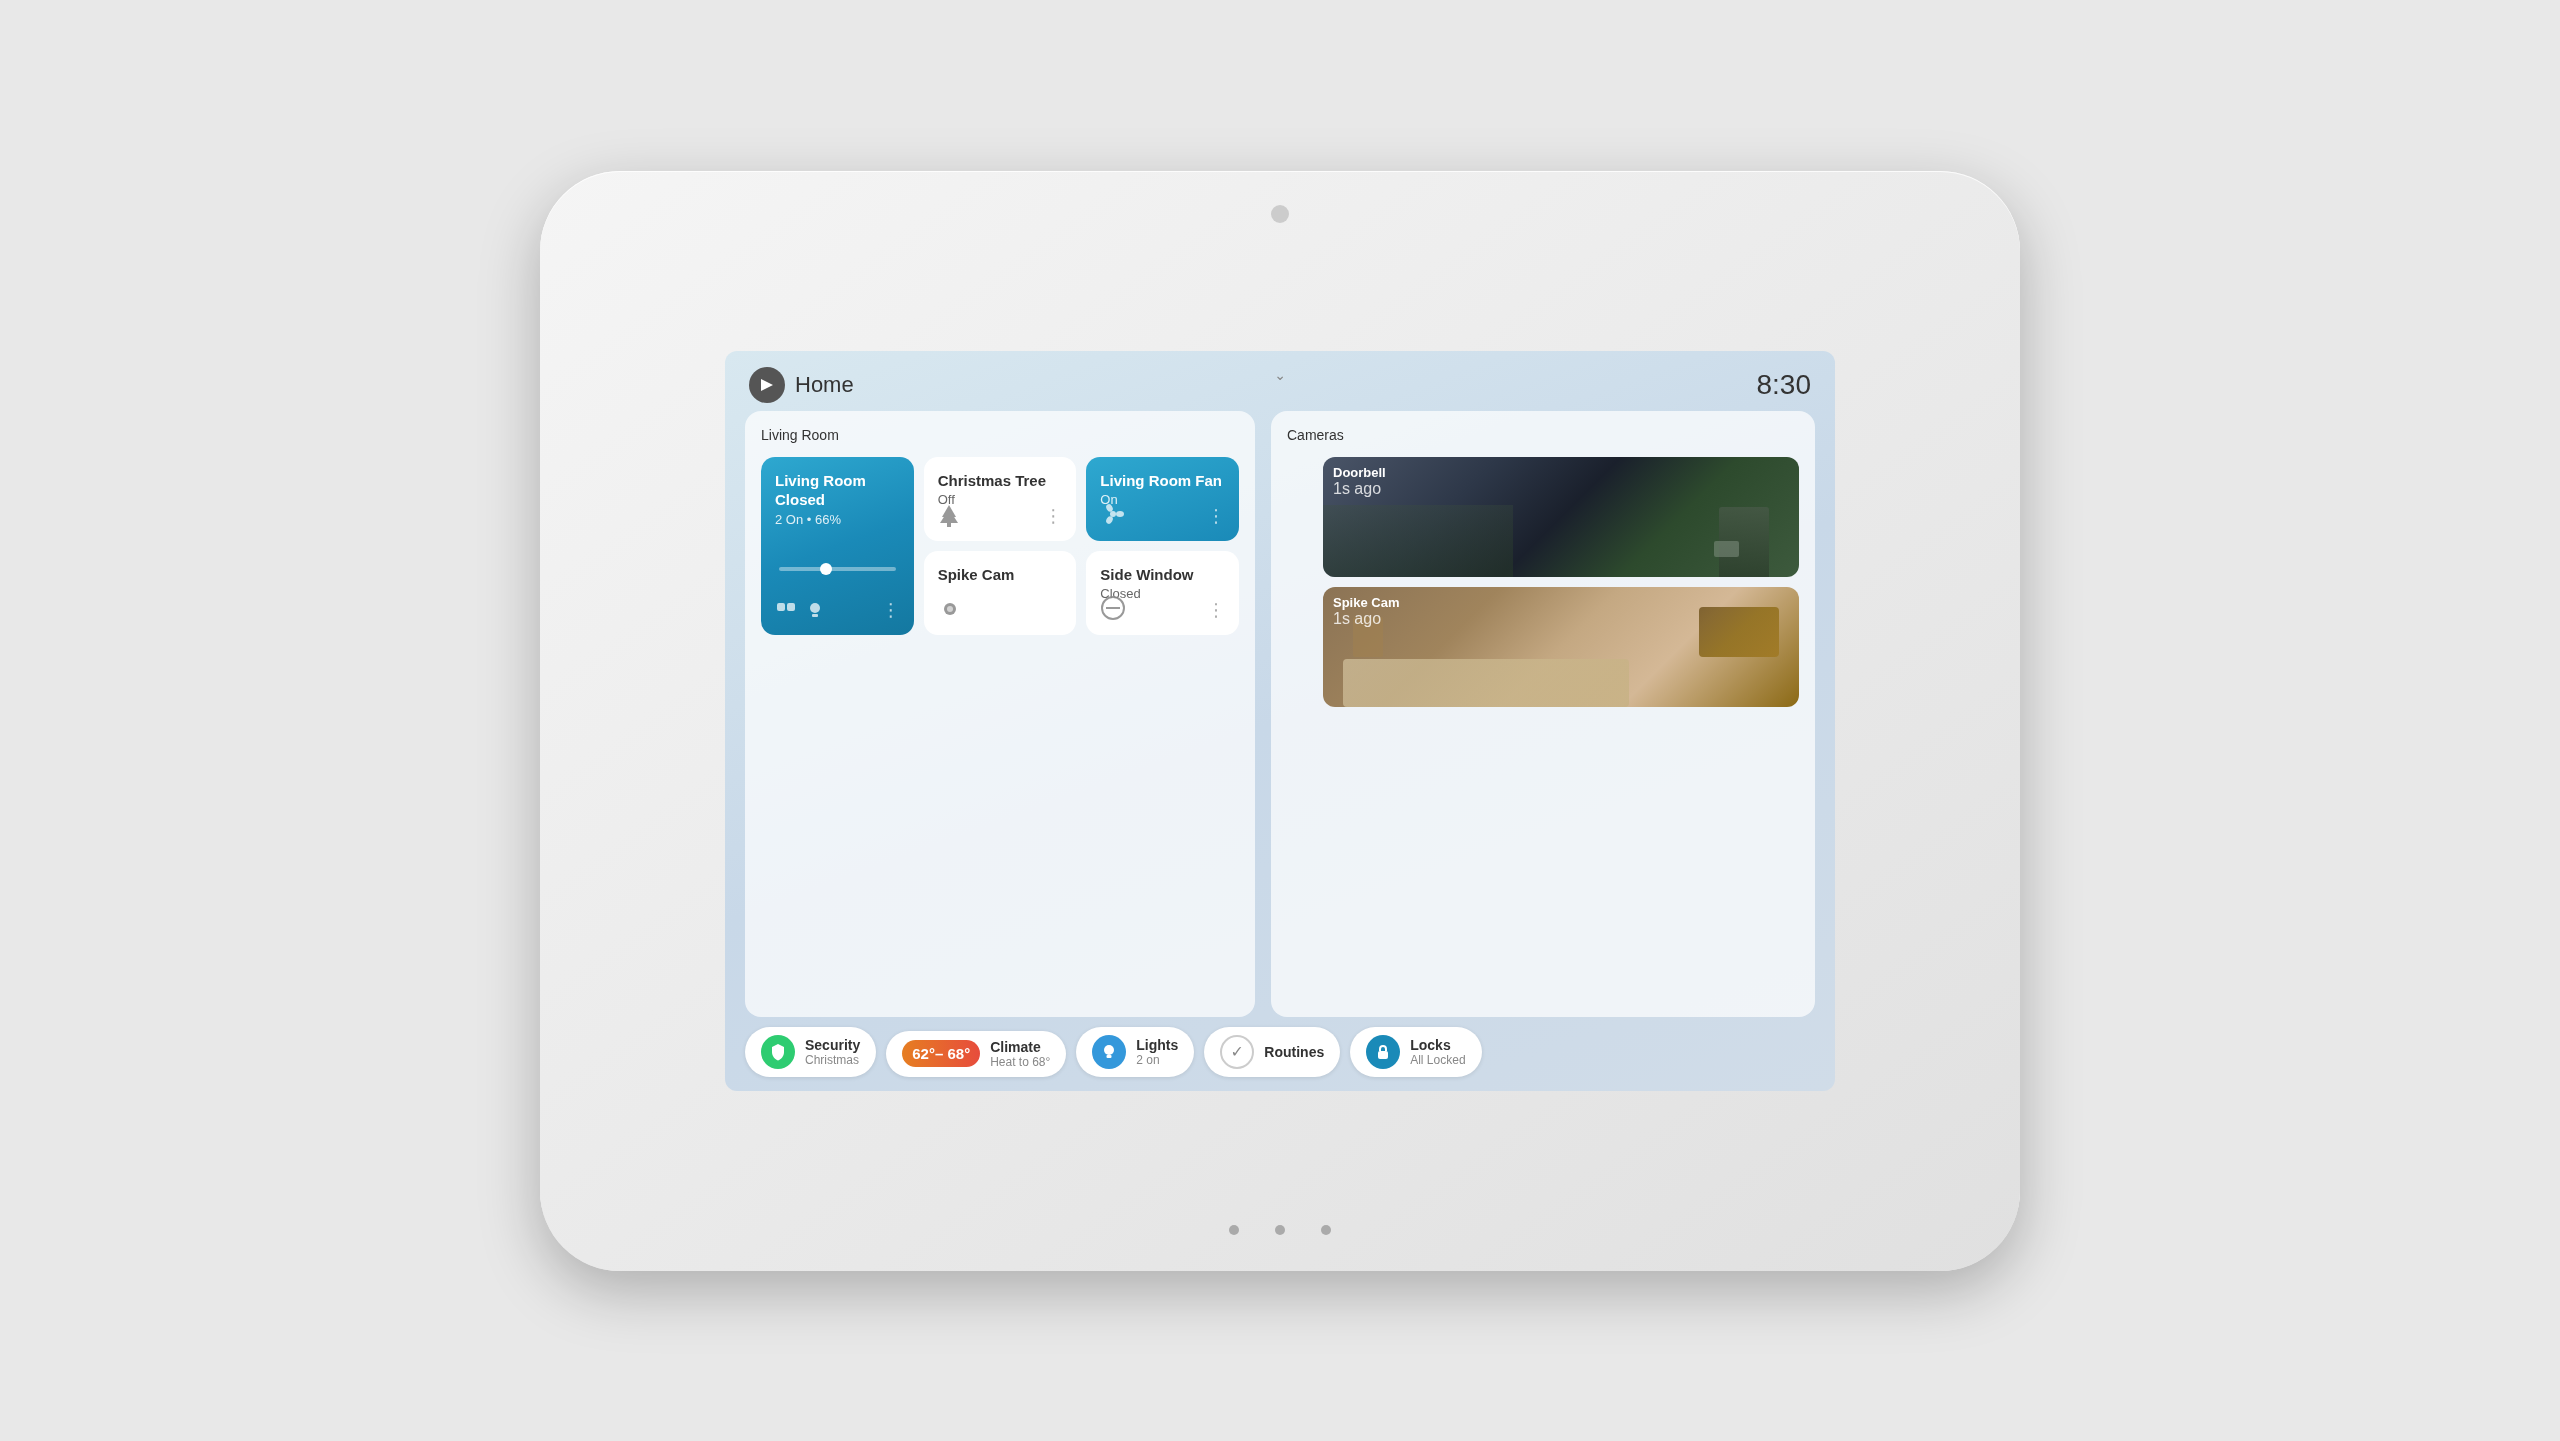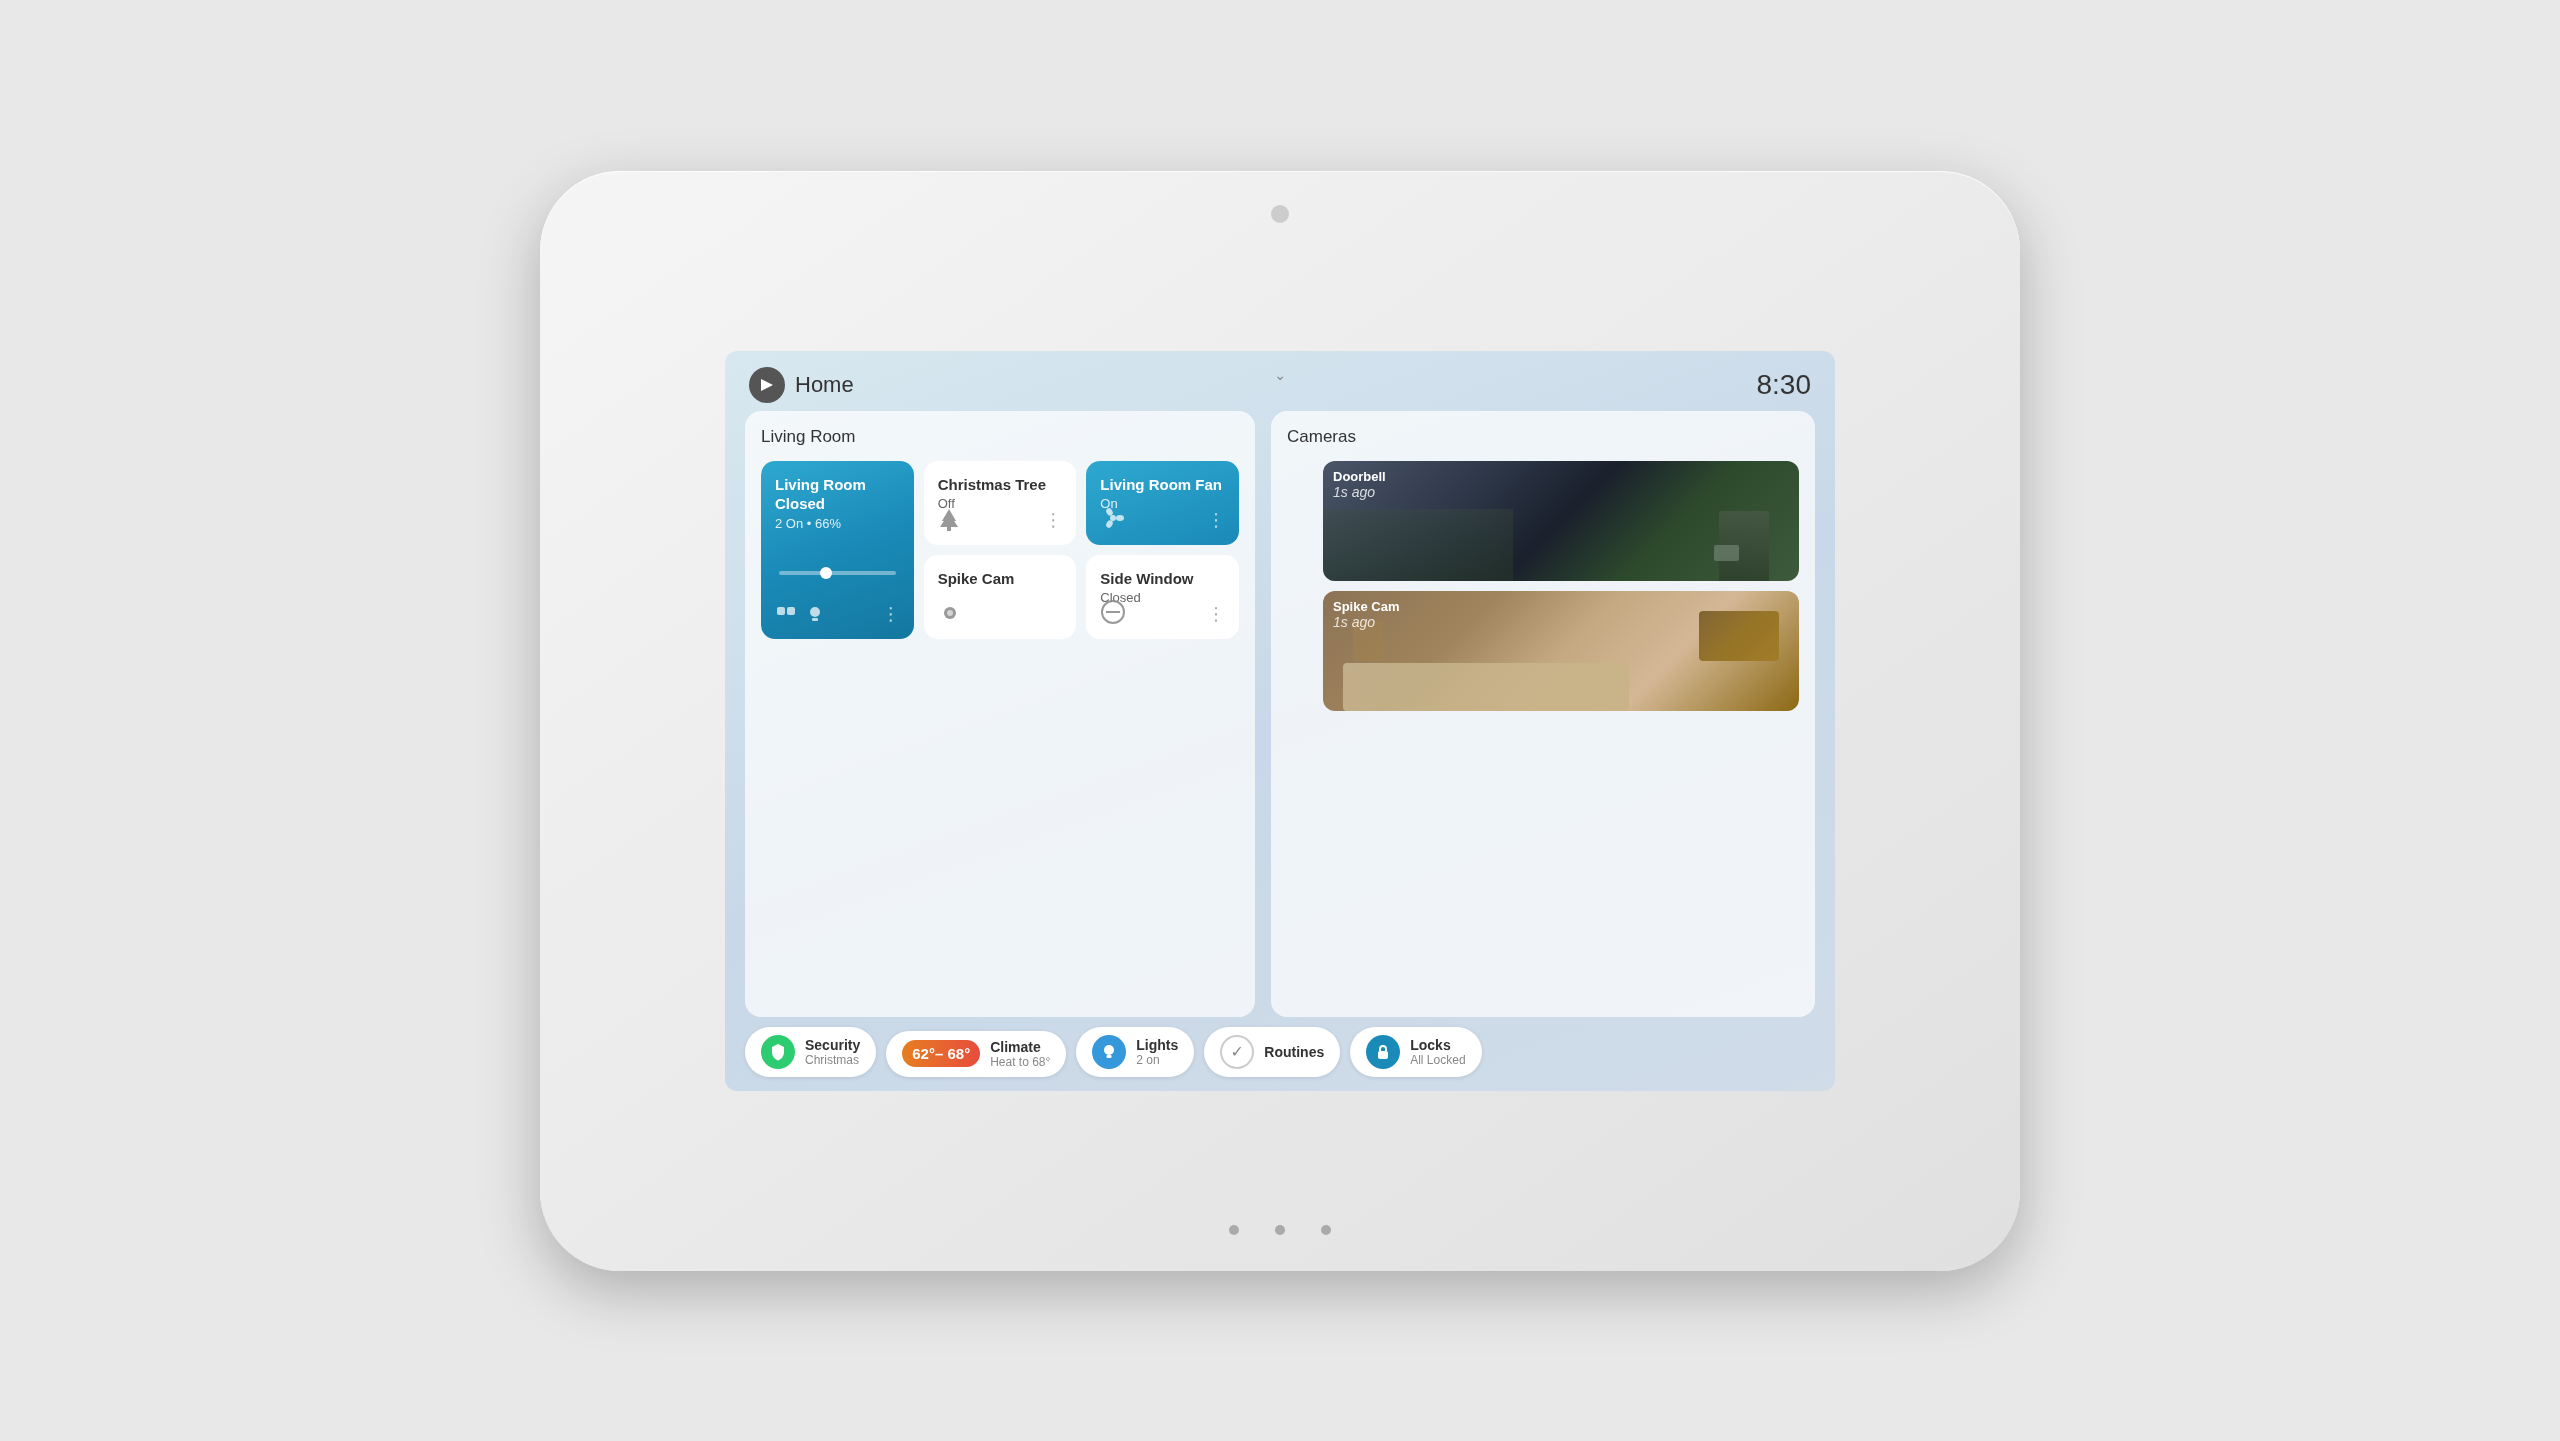--- a/index.html
+++ b/index.html
@@ -121,21 +121,21 @@
 
     
     .living-room-panel {
       background: rgba(255,255,255,0.7);
       border-radius: 16px;
       padding: 16px;
       width: 510px;
       flex-shrink: 0;
     }
     .panel-title {
-      font-size: 17px;
+      font-size: 14px;
       font-weight: 500;
       color: #333;
       margin-bottom: 14px;
     }
 
     .devices-grid {
       display: grid;
       grid-template-columns: 1fr 1fr 1fr;
       grid-template-rows: auto auto;
       gap: 10px;
@@ -256,23 +256,22 @@
       position: absolute;
       top: 8px;
       left: 10px;
     }
     .camera-name {
       font-size: 13px;
       font-weight: 600;
       color: white;
     }
     .camera-time {
-      font-size: 14px;
+      font-size: 16px;
       color: rgba(255,255,255,0.8);
-      font-style: italic;
     }
 
     
     .bottom-bar {
       display: flex;
       align-items: flex-end;
       gap: 10px;
       padding: 10px 20px 14px;
       flex-shrink: 0;
     }

